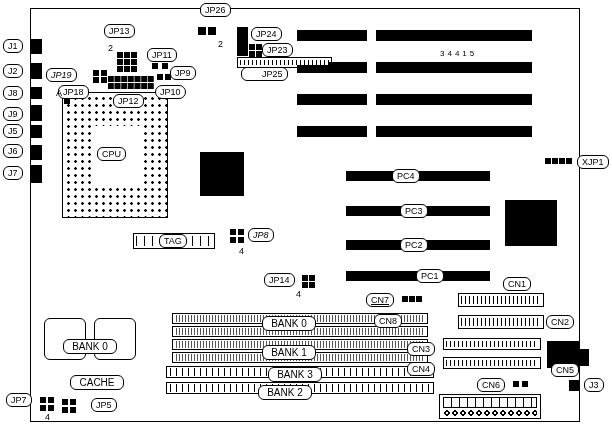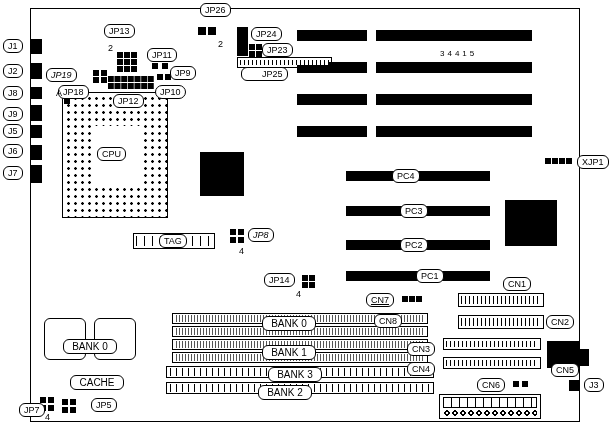--- a/index.html
+++ b/index.html
@@ -180,19 +180,19 @@
   <div class="simm" style="left:166px;top:366px;width:268px;height:12px;background-image:repeating-linear-gradient(90deg,#000 0 1px,transparent 1px 6px);"></div>
   <div class="simm" style="left:166px;top:382px;width:268px;height:12px;background-image:repeating-linear-gradient(90deg,#000 0 1px,transparent 1px 6px);"></div>
   <div class="lbl lbl-w" style="left:268px;top:367px;text-align:right;">BANK 3</div>
   <div class="lbl lbl-w" style="left:258px;top:385px;">BANK 2</div>
 
   <div class="outline" style="left:44px;top:318px;width:42px;height:42px;border-radius:6px;"></div>
   <div class="outline" style="left:94px;top:318px;width:42px;height:42px;border-radius:6px;"></div>
   <div class="lbl lbl-w" style="left:63px;top:339px;">BANK 0</div>
   <div class="lbl lbl-w" style="left:70px;top:375px;">CACHE</div>
 
-  <div class="lbl" style="left:19px;top:393px;margin-top:10px;">JP7</div>
+  <div class="lbl" style="left:6px;top:393px;">JP7</div>
   <div class="pins" style="left:40px;top:397px;width:14px;height:14px;"></div>
   <div class="txt" style="left:45px;top:412px;">4</div>
   <div class="pins" style="left:62px;top:399px;width:14px;height:14px;"></div>
   <div class="lbl" style="left:91px;top:398px;">JP5</div>
 
 </div>
 
 </body></html>

